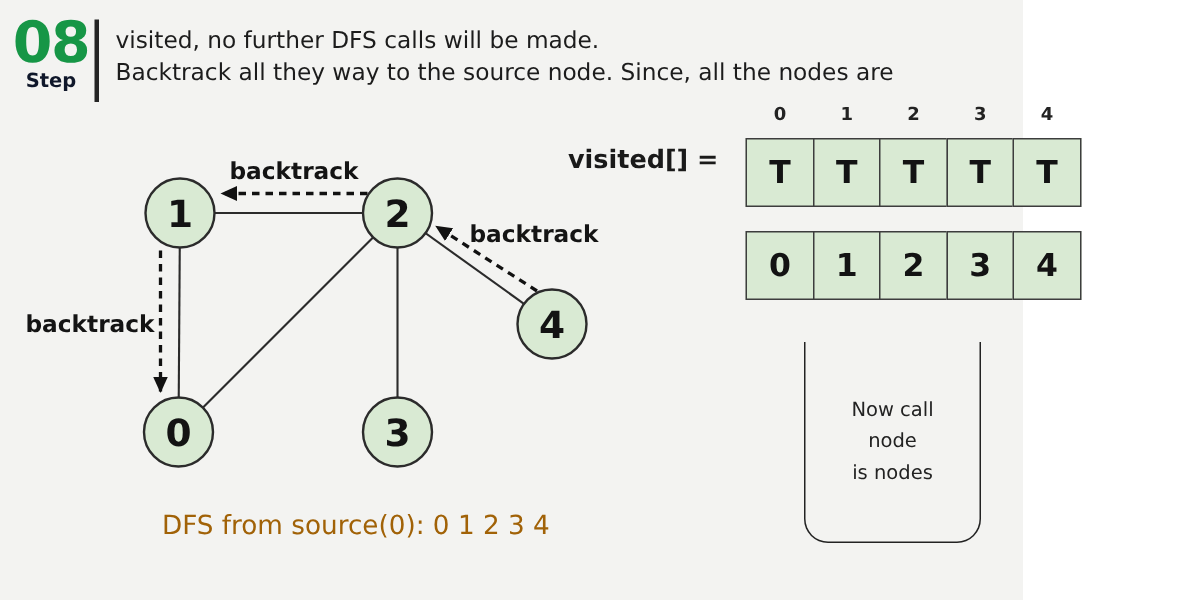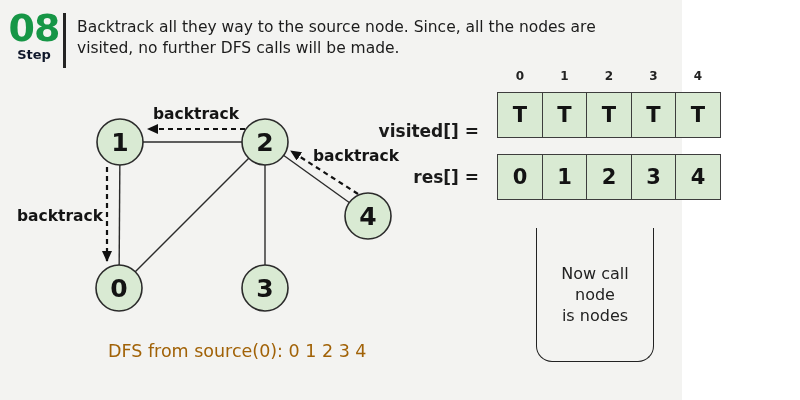--- a/index.html
+++ b/index.html
@@ -29,59 +29,59 @@
   .graph-svg{position:absolute;left:0;top:0;width:800px;height:400px;}
   
   .index-row{position:absolute;left:497px;top:69px;display:flex;}
   .index-row span{width:46px;margin-left:-1.5px;text-align:center;font-size:12px;font-weight:bold;color:#222;}
   .index-row span:first-child{margin-left:0;}
   .array-label{
     position:absolute;width:130px;height:46px;
     display:flex;align-items:center;justify-content:flex-end;
     font-size:17px;font-weight:bold;color:#1a1a1a;padding-right:9px;box-sizing:border-box;
   }
-  .visited-label{left:358px;top:108px;}
+  .visited-label{left:358px;top:84px;}
   .res-label{left:358px;top:154px;}
   .array-row{position:absolute;left:497px;display:flex;}
   .visited-row{top:92px;}
   .res-row{top:154px;}
   .cell{
     width:46px;height:46px;box-sizing:border-box;
     margin-left:-1.5px;
     background:var(--cell,#d9ead3);
     border:1.5px solid #3d3d3d;
     display:flex;align-items:center;justify-content:center;
     font-size:21px;font-weight:bold;color:#131313;
   }
   .array-row .cell:first-child{margin-left:0;}
   
   .call-stack{
     position:absolute;left:536px;top:228px;width:118px;height:134px;
     box-sizing:border-box;
     border-left:1.6px solid #222;border-right:1.6px solid #222;border-bottom:1.6px solid #222;
     border-radius:0 0 16px 16px;
     display:flex;flex-direction:column;align-items:center;justify-content:center;
-    font-size:16px;line-height:21px;color:#222;text-align:center;
+    font-size:13px;line-height:21px;color:#222;text-align:center;
   }
   
   .footer-text{position:absolute;left:108px;top:341px;font-size:17.5px;color:#a16207;}
 </style>
 </head>
 <body>
 
 <div class="panel">
 
   <div class="step-badge">
     <div class="step-number">08</div>
     <div class="step-label">Step</div>
   </div>
   <div class="header-sep"></div>
   <div class="header-desc">
+    <div>visited, no further DFS calls will be made.</div>
     <div>Backtrack all they way to the source node. Since, all the nodes are</div>
-    <div>visited, no further DFS calls will be made.</div>
   </div>
 
   <svg class="graph-svg" viewBox="0 0 800 400">
     <defs>
       <marker id="arrowhead" markerUnits="userSpaceOnUse" markerWidth="12" markerHeight="11" refX="10" refY="5" orient="auto">
         <path d="M0,0 L11,5 L0,10 z" fill="#111111"></path>
       </marker>
     </defs>
     <g id="graph-root">
         <line x1="120" y1="142" x2="265" y2="142" stroke="#2b2b2b" stroke-width="1.4"></line>
@@ -118,21 +118,20 @@
 
   <div class="array-label visited-label">visited[] =</div>
   <div class="array-row visited-row">
     <div class="cell">T</div>
     <div class="cell">T</div>
     <div class="cell">T</div>
     <div class="cell">T</div>
     <div class="cell">T</div>
   </div>
 
-  <div class="array-label res-label">res[] =</div>
   <div class="array-row res-row">
     <div class="cell">0</div>
     <div class="cell">1</div>
     <div class="cell">2</div>
     <div class="cell">3</div>
     <div class="cell">4</div>
   </div>
 
   <div class="call-stack">
     <div>Now call</div>

